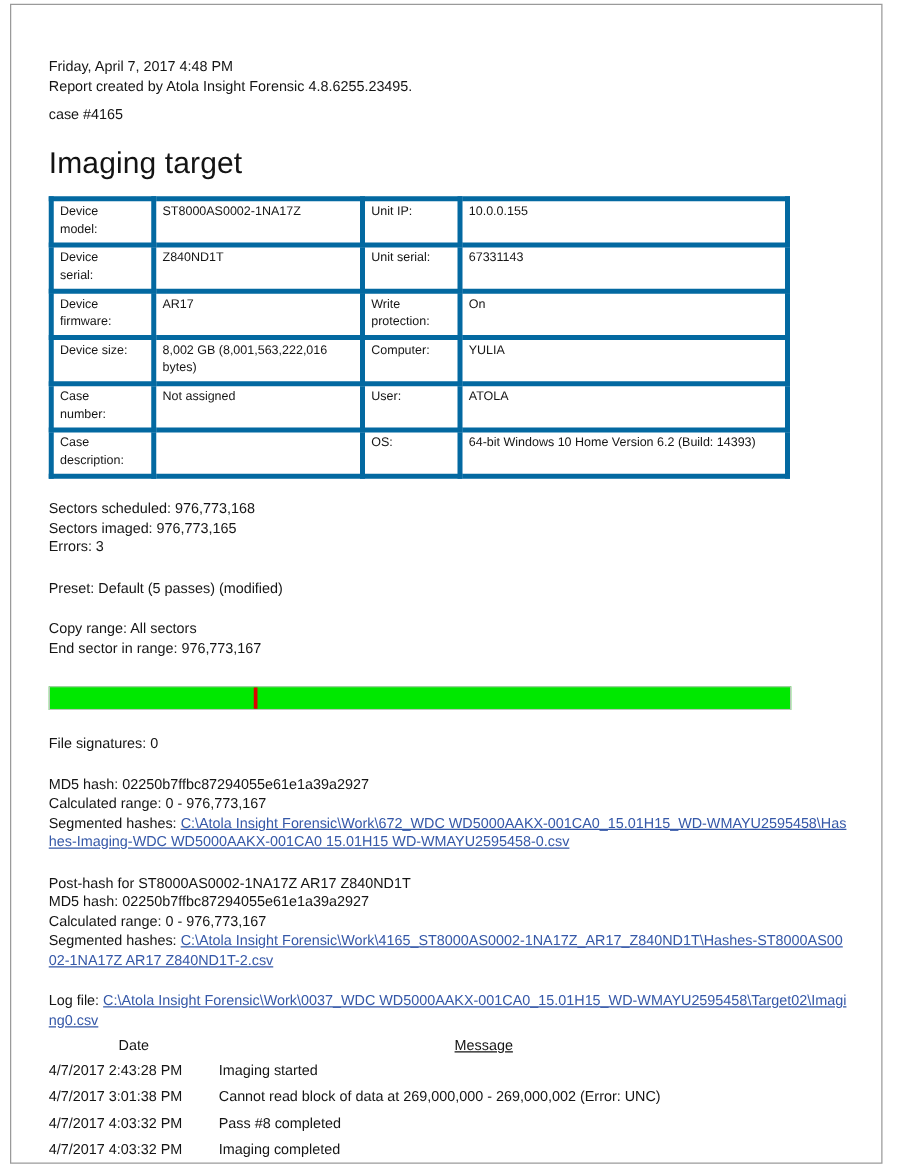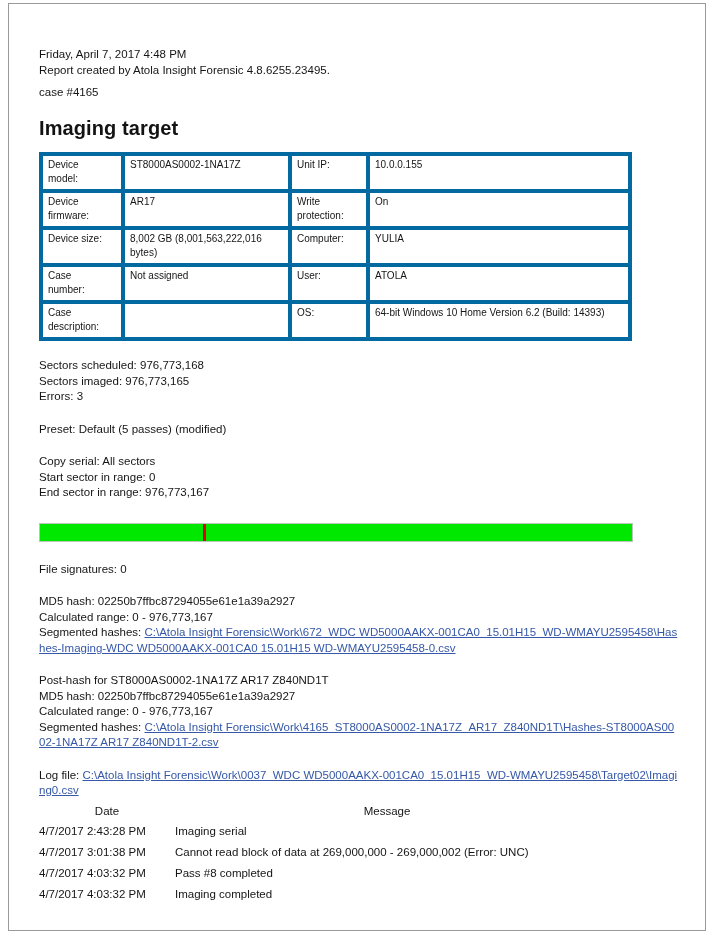--- a/index.html
+++ b/index.html
@@ -44,22 +44,22 @@
     color: #151515;
     white-space: nowrap;
   }
   .meta-case {
     font-size: 11.5px;
     line-height: 16px;
     margin-top: 6px;
     color: #151515;
   }
   h1.page-title {
-    font-size: 20px;
-    font-weight: 700;
+    font-size: 24px;
+    font-weight: 400;
     margin: 17px 0 12px 0;
     letter-spacing: 0.1px;
     color: #131313;
   }
   table.info-table {
     border-collapse: collapse;
     width: 589px;
     table-layout: fixed;
     margin-top: 4px;
   }
@@ -139,21 +139,21 @@
   table.log-table td {
     padding: 3px 0 3px 0;
     font-size: 11.5px;
     line-height: 15px;
     color: #151515;
     vertical-align: top;
   }
   .log-col-date { width: 136px; }
   .log-col-msg { width: 424px; }
   th.th-date { text-align: center; }
-  th.th-msg  { text-align: center; }
+  th.th-msg  { text-align: center; text-decoration: underline; }
   td.td-date { text-align: left; padding-left: 2px; }
   td.td-msg  { text-align: left; padding-left: 3px; }
 </style>
 </head>
 <body>
 
 <div class="page-canvas">
   <div class="page-sheet">
     <div class="content">
 
@@ -171,20 +171,26 @@
             <col class="col-d">
         </colgroup>
         <tbody>
           <tr>
             <td>Device model:</td>
             <td>ST8000AS0002-1NA17Z</td>
             <td>Unit IP:</td>
             <td>10.0.0.155</td>
           </tr>
           <tr>
+            <td>Device serial:</td>
+            <td>Z840ND1T</td>
+            <td>Unit serial:</td>
+            <td>67331143</td>
+          </tr>
+          <tr>
             <td>Device firmware:</td>
             <td>AR17</td>
             <td>Write protection:</td>
             <td>On</td>
           </tr>
           <tr>
             <td>Device size:</td>
             <td>8,002 GB (8,001,563,222,016 bytes)</td>
             <td>Computer:</td>
             <td>YULIA</td>
@@ -207,22 +213,21 @@
 
       <div class="gap-16">
         <div class="block">Sectors scheduled: 976,773,168</div>
         <div class="block">Sectors imaged: 976,773,165</div>
         <div class="block">Errors: 3</div>
       </div>
 
       <div class="block gap-16">Preset: Default (5 passes) (modified)</div>
 
       <div class="gap-16">
-        <div class="block">Copy serial: All sectors</div>
-        <div class="block">Start sector in range: 0</div>
+        <div class="block">Copy range: All sectors</div>
         <div class="block">End sector in range: 976,773,167</div>
       </div>
 
       <div class="progress-wrap">
         <div class="progress-fill" id="progress-fill" style="width: 100%; background: rgb(0, 232, 0);"></div>
         <div class="progress-error" id="progress-error" style="left: 27.6%; background: rgb(224, 0, 0);"></div>
       </div>
 
       <div class="block gap-20">File signatures: 0</div>
 
@@ -248,21 +253,21 @@
           </colgroup>
         <thead>
           <tr>
             <th class="th-date">Date</th>
             <th class="th-msg">Message</th>
           </tr>
         </thead>
         <tbody>
           <tr>
             <td class="td-date">4/7/2017 2:43:28 PM</td>
-            <td class="td-msg">Imaging serial</td>
+            <td class="td-msg">Imaging started</td>
           </tr>
           <tr>
             <td class="td-date">4/7/2017 3:01:38 PM</td>
             <td class="td-msg">Cannot read block of data at 269,000,000 - 269,000,002 (Error: UNC)</td>
           </tr>
           <tr>
             <td class="td-date">4/7/2017 4:03:32 PM</td>
             <td class="td-msg">Pass #8 completed</td>
           </tr>
           <tr>

